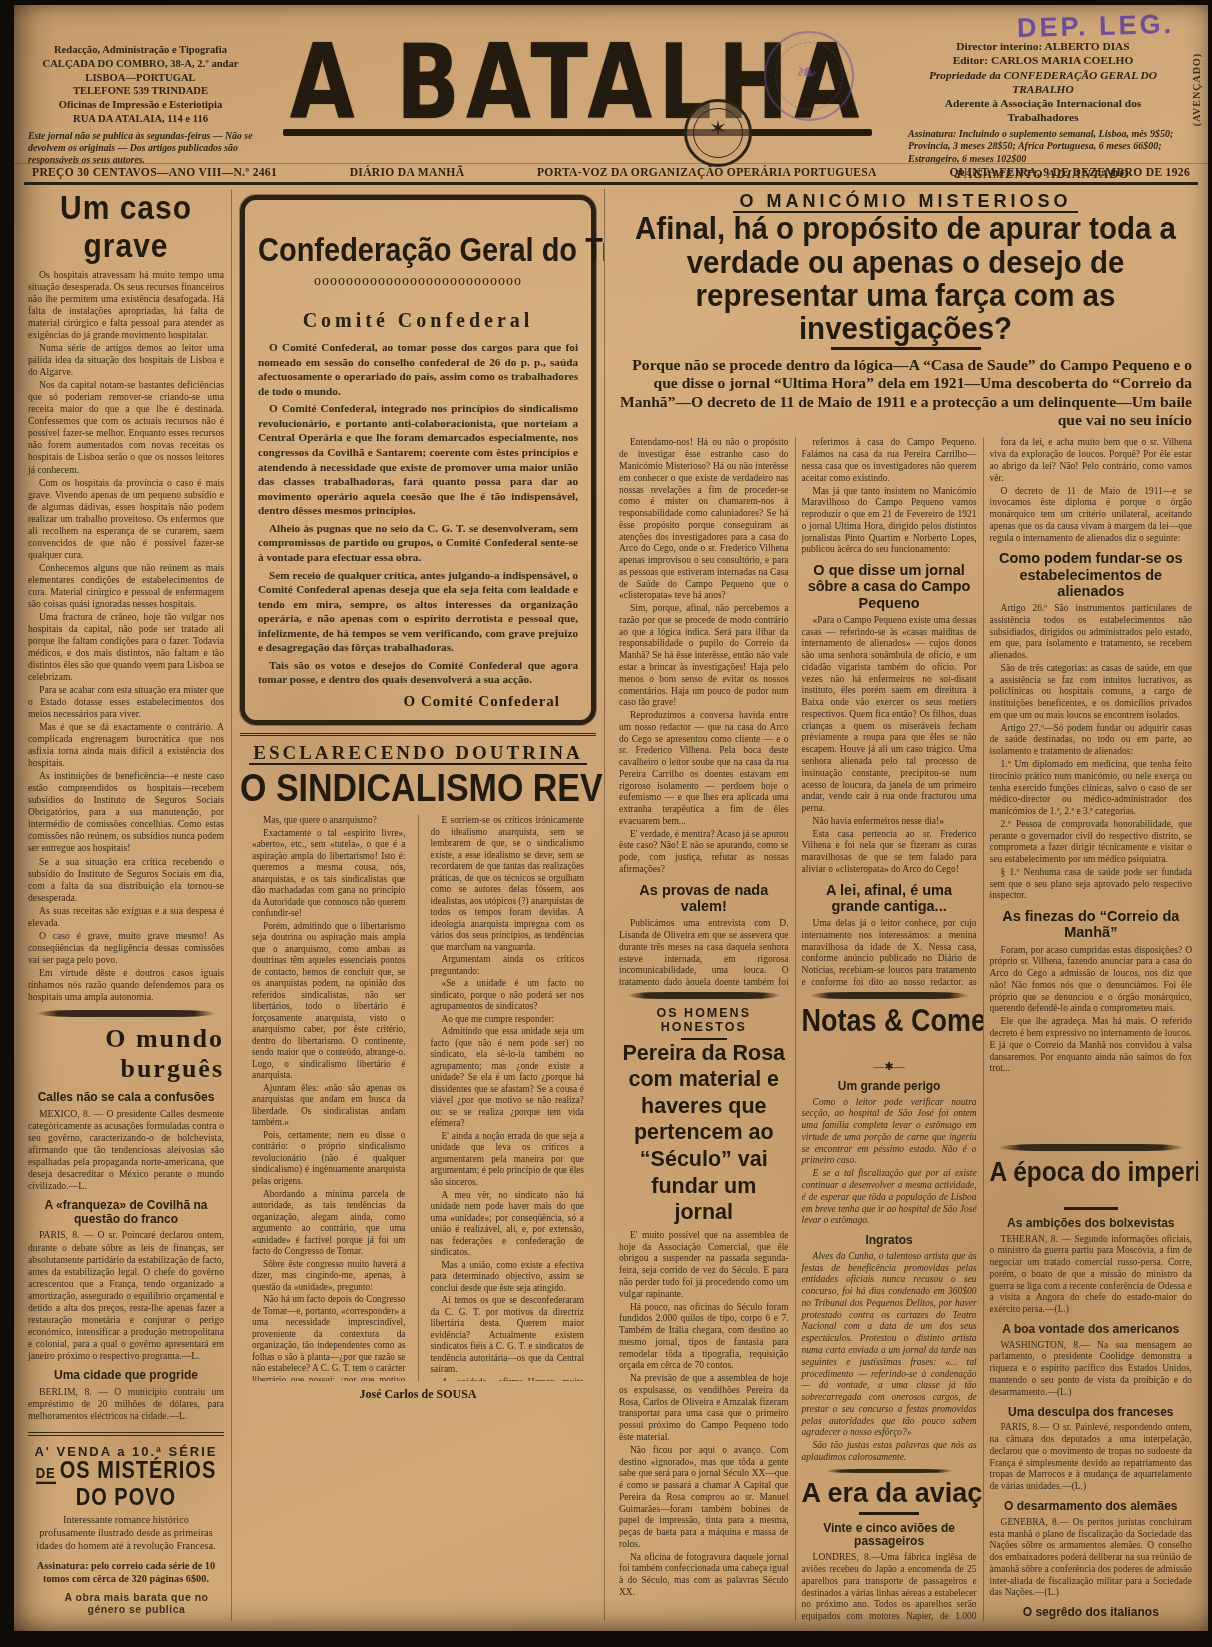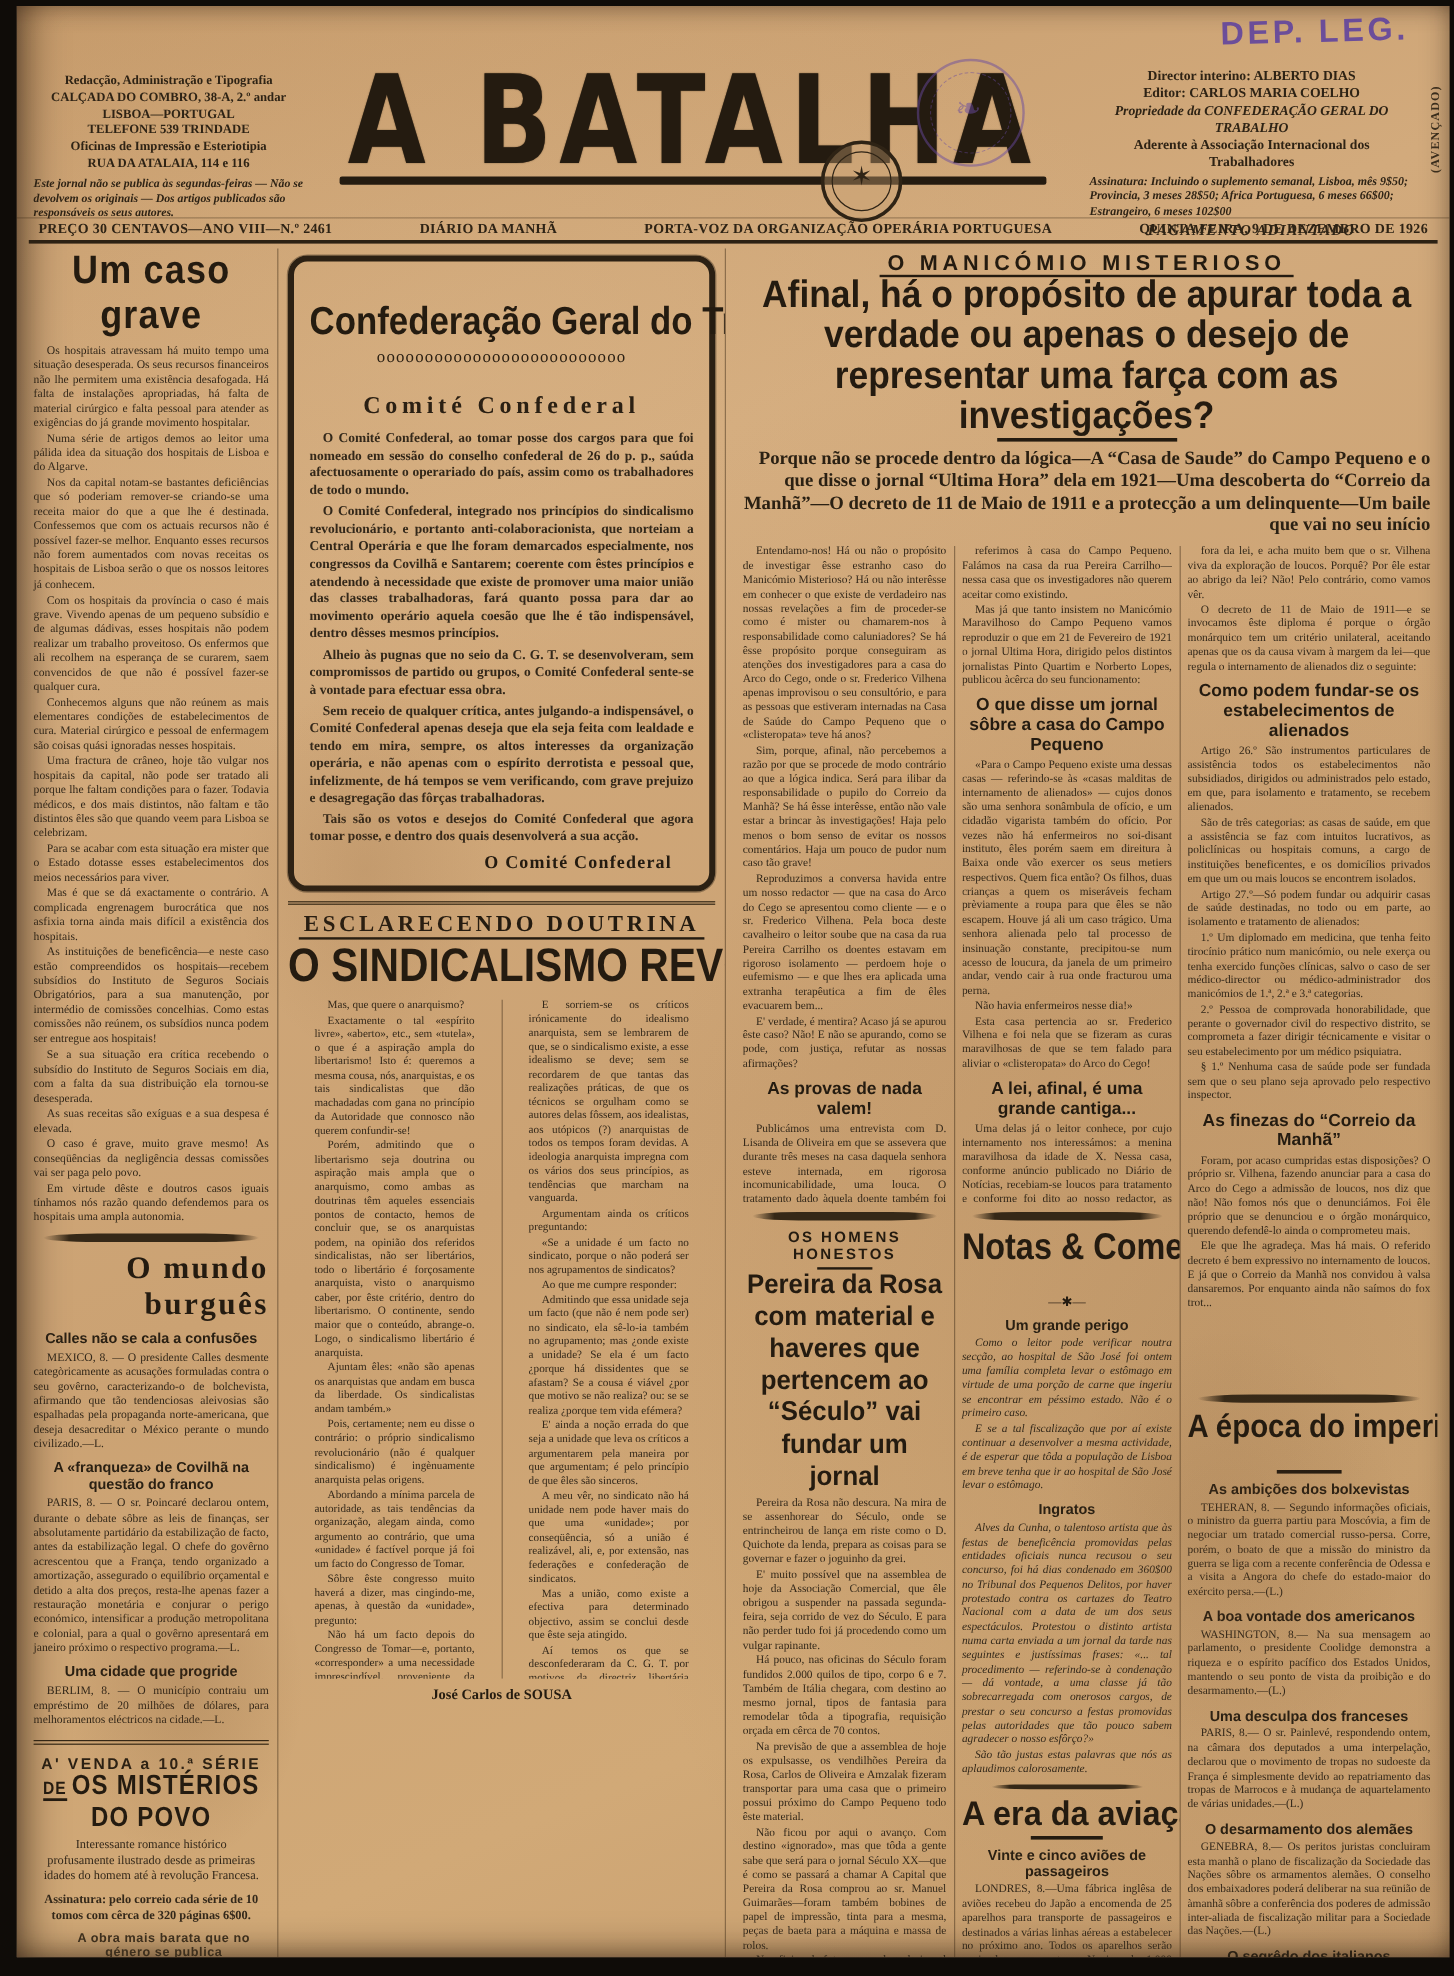--- a/index.html
+++ b/index.html
@@ -16,21 +16,21 @@
                     inset 0 14px 24px -18px rgba(25,12,4,.45);
         color:#33281a;overflow:hidden;}
   .stain{position:absolute;pointer-events:none;}
   .s1{left:180px;top:560px;width:220px;height:320px;background:radial-gradient(ellipse,rgba(110,70,35,.12),transparent 70%);}
   .s2{left:860px;top:1100px;width:300px;height:360px;background:radial-gradient(ellipse,rgba(110,70,35,.14),transparent 70%);}
   .s3{left:40px;top:1250px;width:200px;height:300px;background:radial-gradient(ellipse,rgba(90,55,25,.16),transparent 70%);}
 
   
   .dep-leg{position:absolute;right:34px;top:6px;color:#5b3fa0;font-family:"Liberation Sans",sans-serif;
      font-weight:bold;font-size:27px;letter-spacing:3px;transform:rotate(-1.5deg);opacity:.85;}
-  .masthead{position:relative;display:flex;padding:48px 14px 0 14px;height:128px;}
+  .masthead{position:relative;display:flex;padding:30px 14px 0 14px;height:128px;}
   .mh-left{width:225px;padding-top:8px;text-align:center;}
   .mh-line{font-size:10.6px;font-weight:bold;line-height:1.3;color:#2e2315;}
   .mh-notice{font-size:9.8px;font-style:italic;font-weight:bold;line-height:1.25;margin-top:4px;text-align:left;color:#2e2315;}
   .mh-center{position:relative;flex:1;text-align:center;}
   .mh-title{font-family:"DejaVu Sans",sans-serif;font-weight:bold;font-size:84px;line-height:.95;
      letter-spacing:6px;color:#241b10;transform:scaleY(1.22);transform-origin:top center;
      text-shadow:0 0 1px rgba(30,18,6,.7);}
   .mh-bar{position:relative;margin:14px 30px 0 30px;height:7px;background:#241b10;border-radius:2px;}
   .mh-seal{position:absolute;right:120px;top:-30px;width:62px;height:62px;border:3px solid #2e2315;
      border-radius:50%;background:rgba(200,160,115,.4);}
@@ -89,21 +89,21 @@
   .cgt .bt{font-size:11.2px;font-weight:bold;line-height:1.3;margin-bottom:3px;}
   .cgt-sign{text-align:right;font-weight:bold;font-size:15px;letter-spacing:1px;margin:6px 18px 2px 0;color:#241b10;}
 
   
   .dout-kick{font-weight:bold;font-size:19px;text-align:center;letter-spacing:3px;color:#241b10;
       border-top:3px double #342715;padding-top:6px;}
   .dout-kick span{border-bottom:2px solid #241b10;padding:0 4px;}
   .dout-title{font-family:"Liberation Sans",sans-serif;font-weight:bold;font-size:34px;text-align:center;
       margin:4px 0 8px 0;color:#241b10;transform:scaleY(1.15);white-space:nowrap;}
   .dout-cols{display:flex;gap:0;height:566px;overflow:hidden;}
-  .dout-col{flex:1;padding:0 22px;}
+  .dout-col{flex:1;padding:0 12px;}
   .dout-col + .dout-col{border-left:1px solid rgba(70,50,28,.5);}
   .dout-col .bt{font-size:9.3px;}
   .byline{text-align:center;font-weight:bold;font-size:12px;margin-top:6px;color:#241b10;}
 
   
   .mani-kick{font-family:"Liberation Sans",sans-serif;font-weight:bold;font-size:18px;text-align:center;
       letter-spacing:4px;color:#241b10;margin-top:2px;}
   .mani-kick span{border-bottom:2px solid #241b10;padding:0 6px;}
   .mani-head{font-family:"Liberation Sans",sans-serif;font-weight:bold;font-size:29.5px;line-height:1.05;
       text-align:center;color:#241b10;margin:5px 2px 4px 2px;transform:scaleY(1.08);}
@@ -299,21 +299,20 @@
               <div>
                   <p class="bt">Publicámos uma entrevista com D. Lisanda de Oliveira em que se assevera que durante três meses na casa daquela senhora esteve internada, em rigorosa incomunicabilidade, uma louca. O tratamento dado àquela doente também foi explicado. Acaso é nossa invenção o que disse D. Lisanda? Porque se desviam então as atenções para outro rumo? Decididamente ainda temos muito que nos rir!</p>
                 </div>
             </div>
             <div class="sep"></div>
             <article>
               <div class="homens-kick">OS HOMENS HONESTOS</div>
               <div class="homens-dash"></div>
               <h2 class="homens-head">Pereira da Rosa com material e haveres que pertencem ao “Século” vai fundar um jornal</h2>
               <div>
-                  <p class="bt">Pereira da Rosa não descura. Na mira de se assenhorear do Século, onde se entrincheirou de lança em riste como o D. Quichote da lenda, prepara as coisas para se governar e fazer o joguinho da grei.</p>
                   <p class="bt">E' muito possível que na assemblea de hoje da Associação Comercial, que êle obrigou a suspender na passada segunda-feira, seja corrido de vez do Século. E para não perder tudo foi já procedendo como um vulgar rapinante.</p>
                   <p class="bt">Há pouco, nas oficinas do Século foram fundidos 2.000 quilos de tipo, corpo 6 e 7. Também de Itália chegara, com destino ao mesmo jornal, tipos de fantasia para remodelar tôda a tipografia, requisição orçada em cêrca de 70 contos.</p>
                   <p class="bt">Na previsão de que a assemblea de hoje os expulsasse, os vendilhões Pereira da Rosa, Carlos de Oliveira e Amzalak fizeram transportar para uma casa que o primeiro possui próximo do Campo Pequeno todo êste material.</p>
                   <p class="bt">Não ficou por aqui o avanço. Com destino «ignorado», mas que tôda a gente sabe que será para o jornal Século XX—que é como se passará a chamar A Capital que Pereira da Rosa comprou ao sr. Manuel Guimarães—foram também bobines de papel de impressão, tinta para a mesma, peças de baeta para a máquina e massa de rolos.</p>
                   <p class="bt">Na oficina de fotogravura daquele jornal foi também confeccionada uma cabeça igual à do Século, mas com as palavras Século XX.</p>
                 </div>
             </article>
           </div>
 
           <div class="rcol rB">

